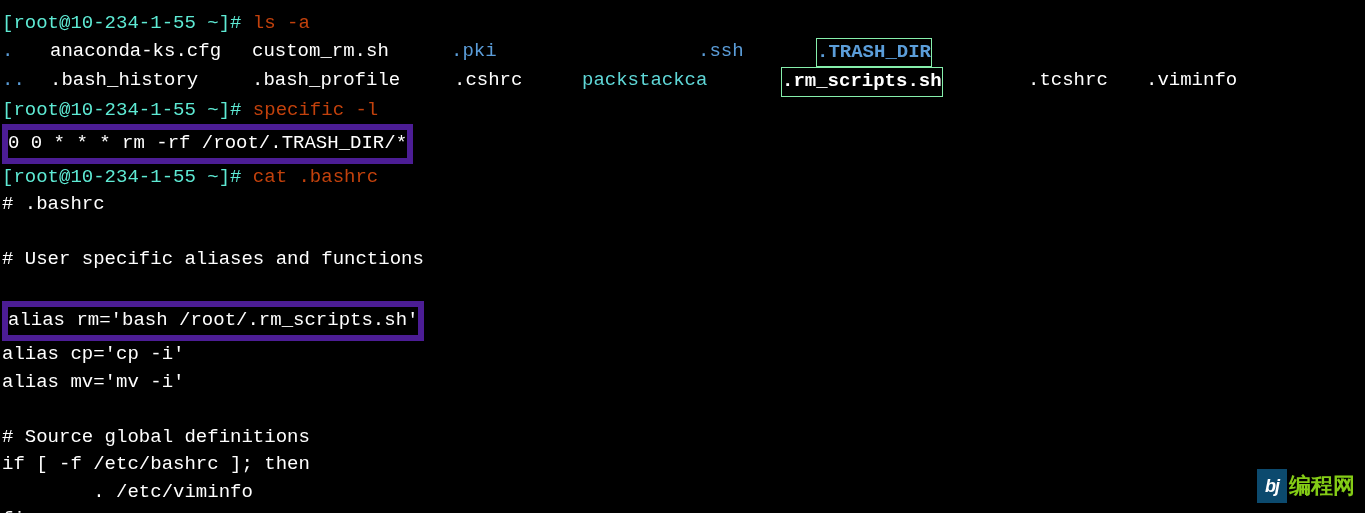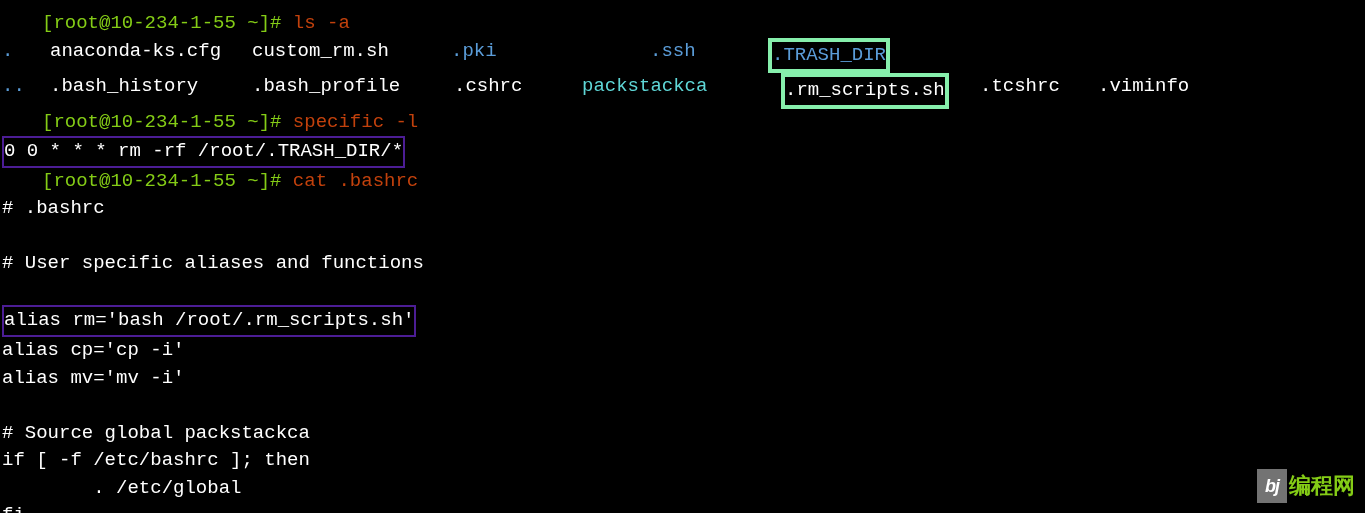--- a/index.html
+++ b/index.html
@@ -16,65 +16,65 @@
       width: 1365px;
       height: 513px;
       overflow: hidden;
       position: relative;
       padding: 2px;
     }
     .line {
       white-space: pre;
     }
     .prompt {
-      color: #84cc16;
-      margin-left: 40px;
+      color: #5eead4;
     }
     .cmd {
       color: #c2410c;
     }
     .dir-blue {
       color: #5b9dd9;
     }
     .file-cyan {
       color: #5fd7d7;
     }
     .file-white {
       color: #ffffff;
     }
     .red-box {
-      border: 4px solid #86efac;
+      border: 1px solid #86efac;
       display: inline-block;
+      font-weight: bold;
     }
     .red-box-block {
-      border: 2px solid #4c1d95;
+      border: 6px solid #4c1d95;
       display: block;
       width: fit-content;
     }
     .ls-row {
       display: flex;
     }
     .col0 { width: 48px; }
     .col1 { width: 202px; }
     .col2 { width: 202px; }
     .col3 { width: 128px; }
     .col4 { width: 199px; }
     .col5 { width: 199px; }
-    .col6 { width: 118px; }
+    .col6 { width: 118px; margin-left: 48px; }
     .col7 { }
     .watermark {
       position: absolute;
       bottom: 10px;
       right: 10px;
       display: flex;
       align-items: center;
       gap: 2px;
     }
     .wm-badge {
-      background: #737373;
+      background: #0c4a6e;
       color: #ffffff;
       font-weight: bold;
       font-size: 18px;
       padding: 4px 8px;
       font-family: sans-serif;
       font-style: italic;
       letter-spacing: -1px;
     }
     .wm-text {
       color: #84cc16;
@@ -122,21 +122,21 @@
 <div class="line"><span class="prompt">[root@10-234-1-55 ~]# </span><span class="cmd">cat .bashrc</span></div>
 
 <div class="line"># .bashrc</div>
 <div class="line">&nbsp;</div>
 <div class="line"># User specific aliases and functions</div>
 <div class="line">&nbsp;</div>
 <div class="line red-box-block">alias rm='bash /root/.rm_scripts.sh'</div>
 <div class="line">alias cp='cp -i'</div>
 <div class="line">alias mv='mv -i'</div>
 <div class="line">&nbsp;</div>
-<div class="line"># Source global packstackca</div>
+<div class="line"># Source global definitions</div>
 <div class="line">if [ -f /etc/bashrc ]; then</div>
-<div class="line">        . /etc/global</div>
+<div class="line">        . /etc/viminfo</div>
 <div class="line">fi</div>
 
 <div class="watermark">
   <span class="wm-badge">bj</span>
   <span class="wm-text">编程网</span>
 </div>
 
 </body></html>

